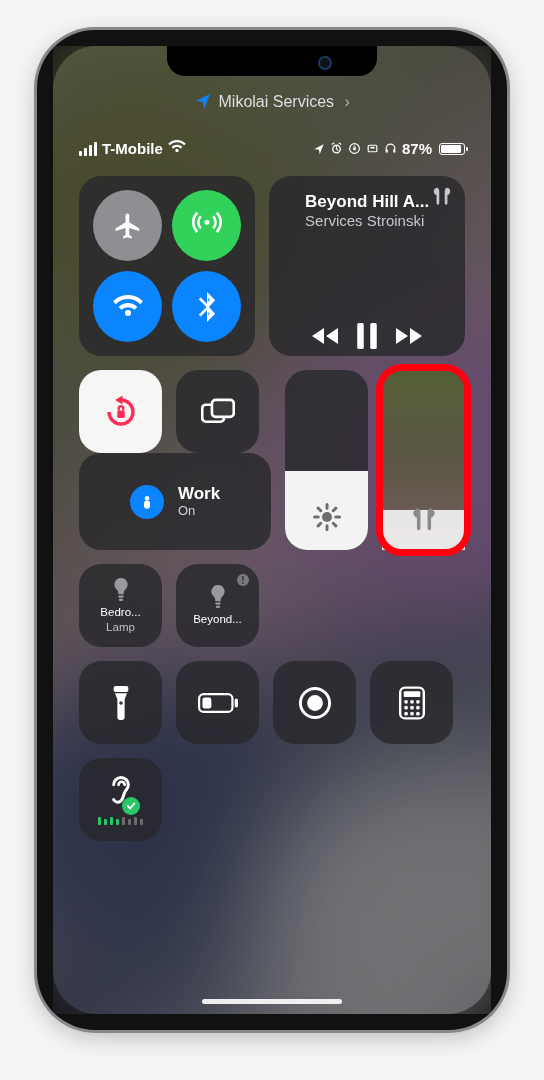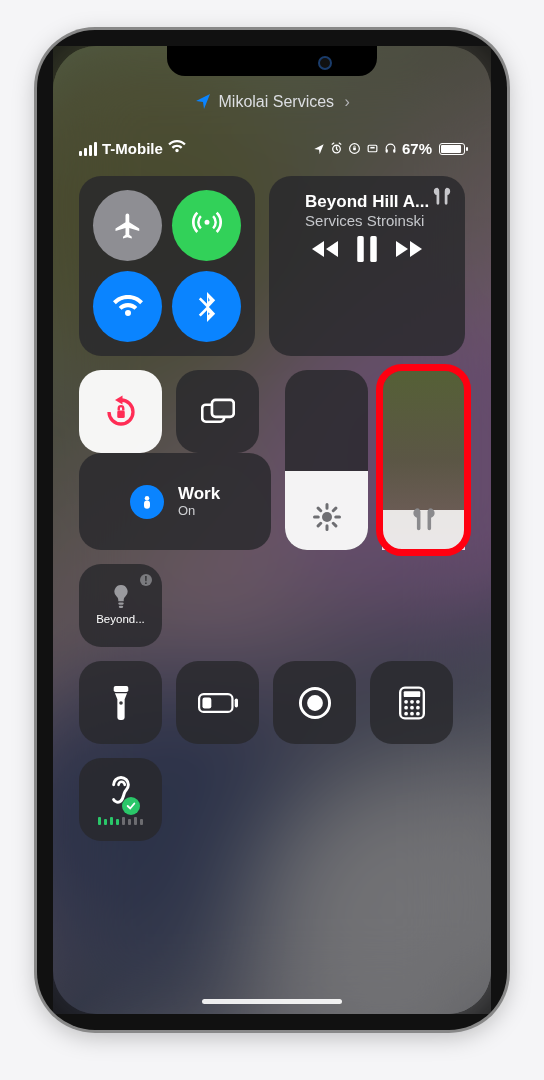--- a/index.html
+++ b/index.html
@@ -95,21 +95,21 @@
     .circle{width:60px;height:60px;border-radius:50%;display:flex;align-items:center;justify-content:center;}
 
     
     .conn{width:180px;height:180px;display:grid;grid-template-columns:1fr 1fr;grid-template-rows:1fr 1fr;gap:10px;padding:14px;}
     .conn .circle{width:100%;height:100%;}
     .c-gray{background:#8e8e93;}
     .c-green{background:#32d159;}
     .c-blue{background:#0a84ff;}
 
     
-    .media{width:200px;height:180px;padding:16px 16px 0;display:flex;flex-direction:column;justify-content:flex-start;color:#fff;}
+    .media{width:200px;height:180px;padding:16px 16px 0;display:flex;flex-direction:column;justify-content:space-between;color:#fff;}
     .media-line1{font-size:17px;font-weight:600;white-space:nowrap;overflow:hidden;text-overflow:ellipsis;}
     .media-line2{font-size:15px;color:#c5c7cb;white-space:nowrap;overflow:hidden;text-overflow:ellipsis;}
     .media-dev{position:absolute;top:10px;right:12px;}
     .media-ctrls{display:flex;justify-content:space-around;align-items:center;}
     .mc-btn{width:40px;height:40px;display:flex;align-items:center;justify-content:center;}
 
     
     .sq{width:83px;height:83px;}
 
     .focus{flex:1;height:83px;padding:0 18px;display:flex;align-items:center;gap:14px;color:#fff;}
@@ -216,21 +216,21 @@
               <rect x="8" y="9" width="8" height="3" fill="#fff"></rect>
             </svg>
           </span>
         <span>
             <svg width="13" height="13" viewBox="0 0 24 24">
               <path fill="none" stroke="#fff" stroke-width="2.2" d="M4 14v-2a8 8 0 0116 0v2"></path>
               <rect x="3" y="13" width="4" height="7" rx="2" fill="#fff"></rect>
               <rect x="17" y="13" width="4" height="7" rx="2" fill="#fff"></rect>
             </svg>
           </span>
-        <span>67%</span>
+        <span>87%</span>
         <span class="battery">
             <span class="battery-fill"></span>
           </span>
       </div>
     </div>
 
     <div class="cc">
 
       <div class="row">
         <div class="tile conn">
@@ -337,20 +337,29 @@
           <div class="sicon">
             <svg width="32" height="26" viewBox="0 0 24 22">
                 <path fill="#8a8a8d" d="M7 2a4 4 0 00-4 4c0 2 1.3 3.6 3 4v9a1.5 1.5 0 003 0V6a4 4 0 00-2-4zm10 0a4 4 0 00-2 4v13a1.5 1.5 0 003 0v-9c1.7-.4 3-2 3-4a4 4 0 00-4-4z"></path>
               </svg>
           </div>
           <div class="volume-ring"></div>
         </div>
       </div>
 
       <div class="row">
+        <div class="tile mini">
+          <svg width="22" height="24" viewBox="0 0 16 22">
+              <path fill="#9a9a9e" d="M8 0a6 6 0 00-4 10.5c.9.9 1.5 2 1.5 3.2V15h5v-1.3c0-1.2.6-2.3 1.5-3.2A6 6 0 008 0z"></path>
+              <rect x="5.5" y="16" width="5" height="2" rx="1" fill="#9a9a9e"></rect>
+              <rect x="6" y="19" width="4" height="2" rx="1" fill="#9a9a9e"></rect>
+            </svg>
+          <span class="lbl">Bedro...</span>
+          <span class="lbl2">Lamp</span>
+        </div>
         <div class="tile mini">
           <span class="dotbadge">!</span>
           <svg width="22" height="24" viewBox="0 0 16 22">
               <path fill="#9a9a9e" d="M8 0a6 6 0 00-4 10.5c.9.9 1.5 2 1.5 3.2V15h5v-1.3c0-1.2.6-2.3 1.5-3.2A6 6 0 008 0z"></path>
               <rect x="5.5" y="16" width="5" height="2" rx="1" fill="#9a9a9e"></rect>
               <rect x="6" y="19" width="4" height="2" rx="1" fill="#9a9a9e"></rect>
             </svg>
           <span class="lbl">Beyond...</span>
         </div>
       </div>

